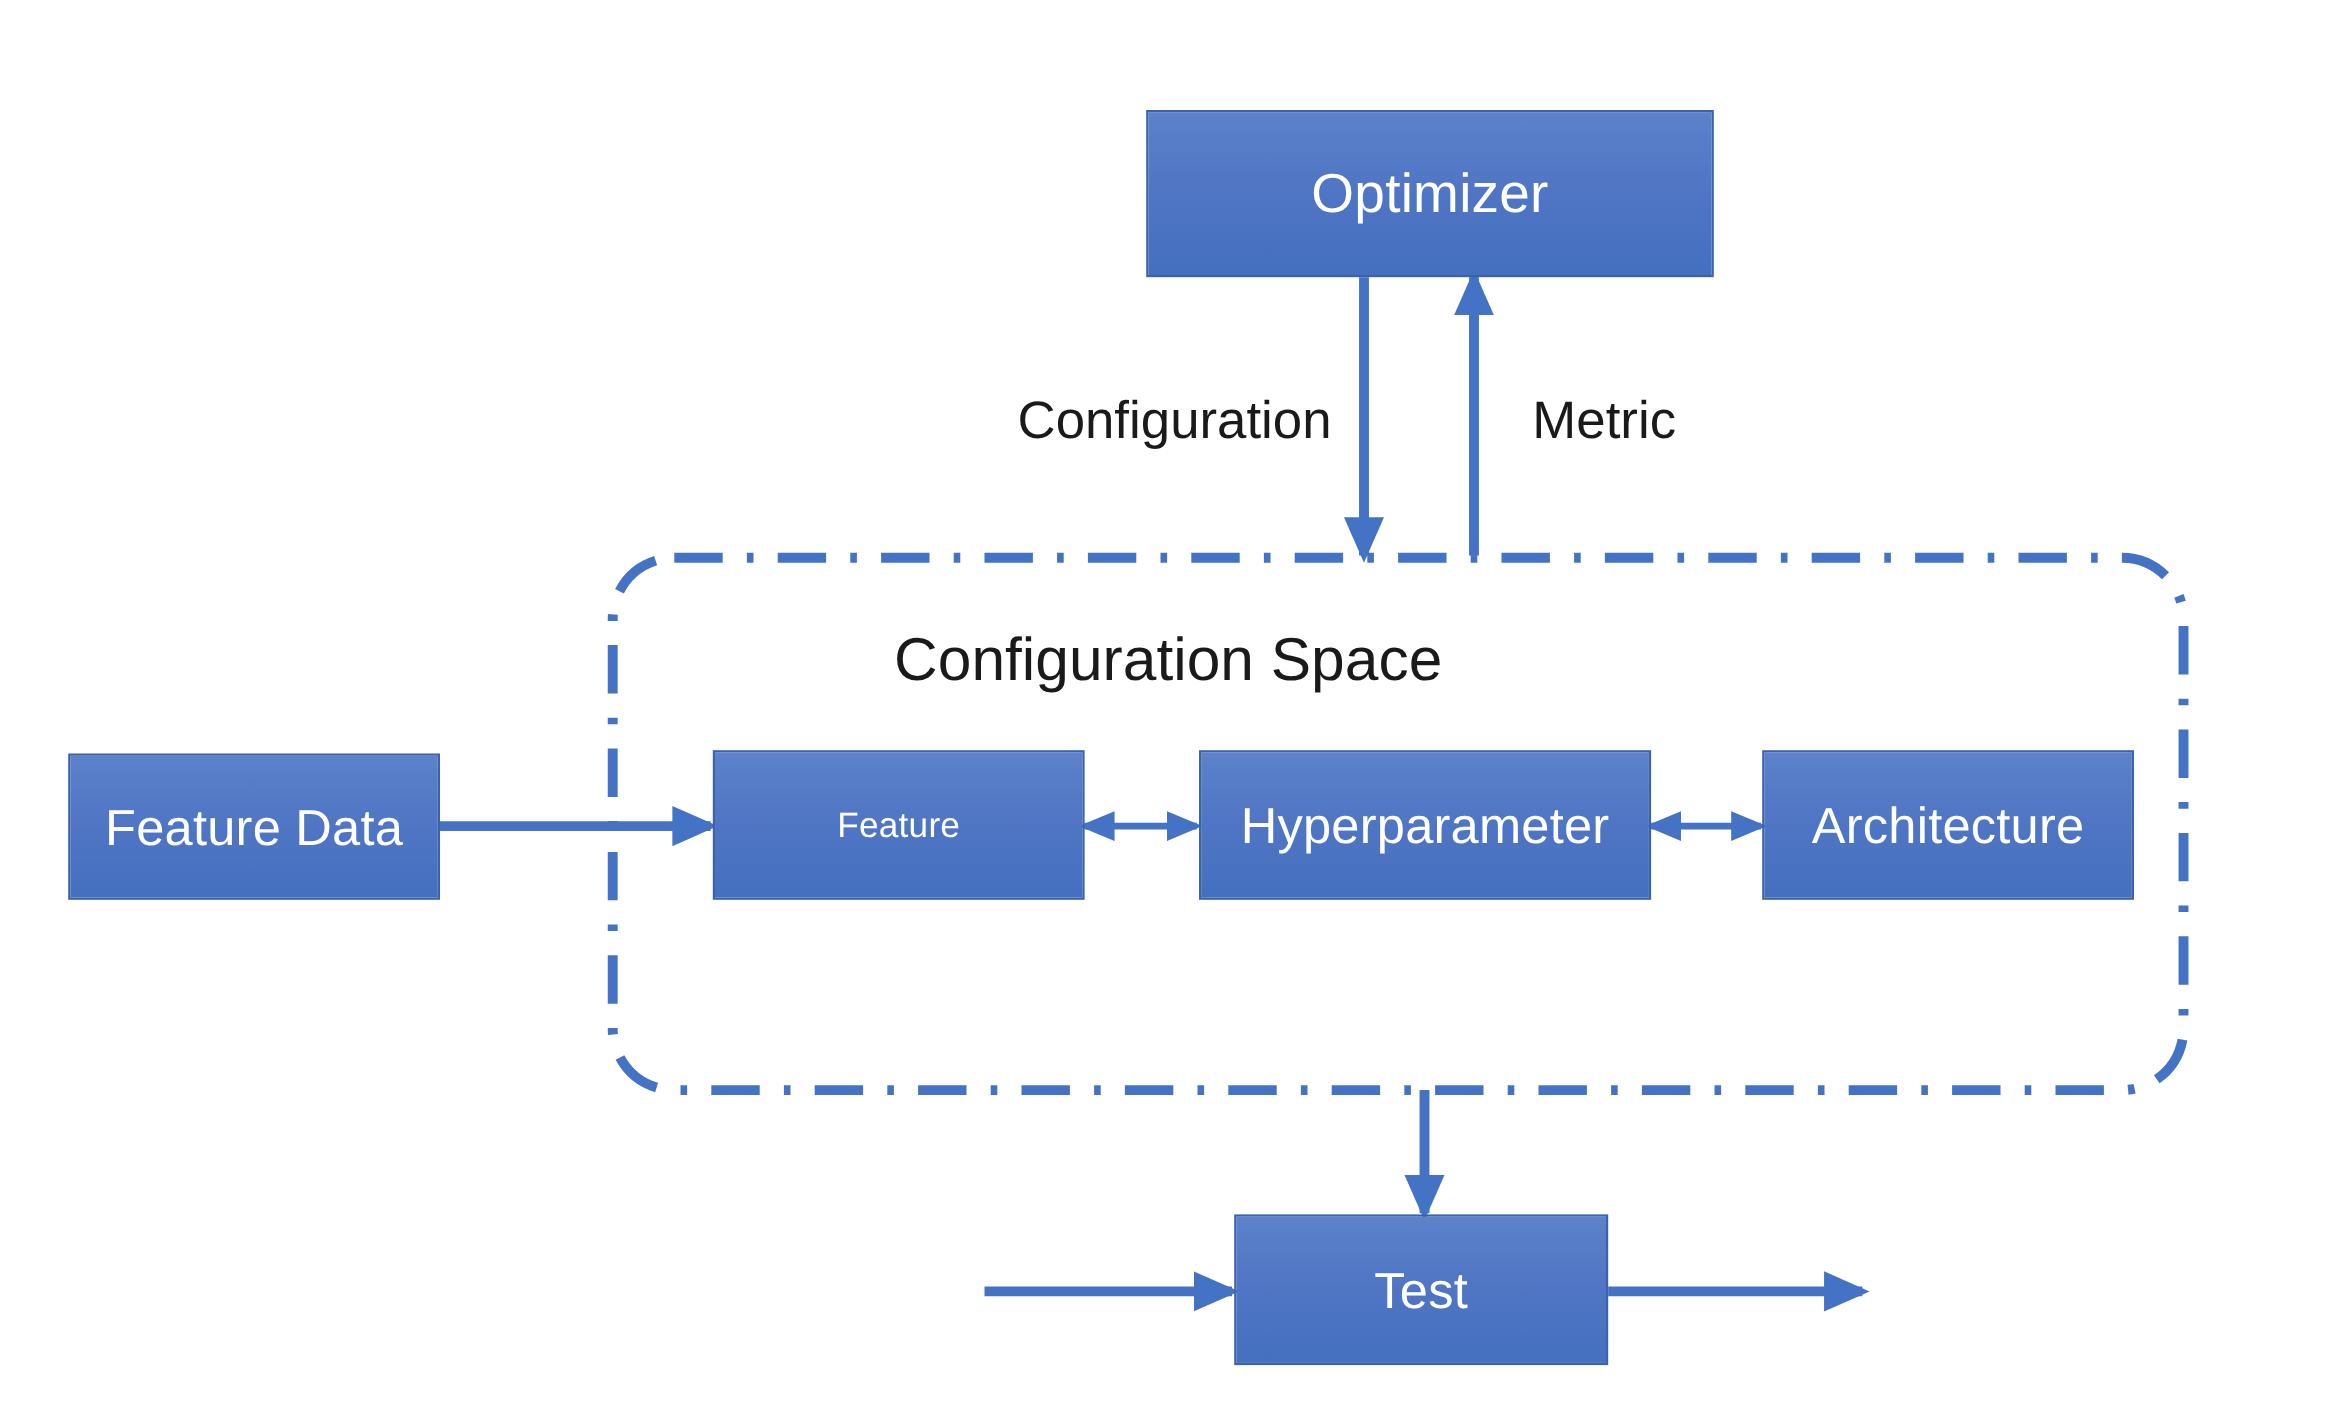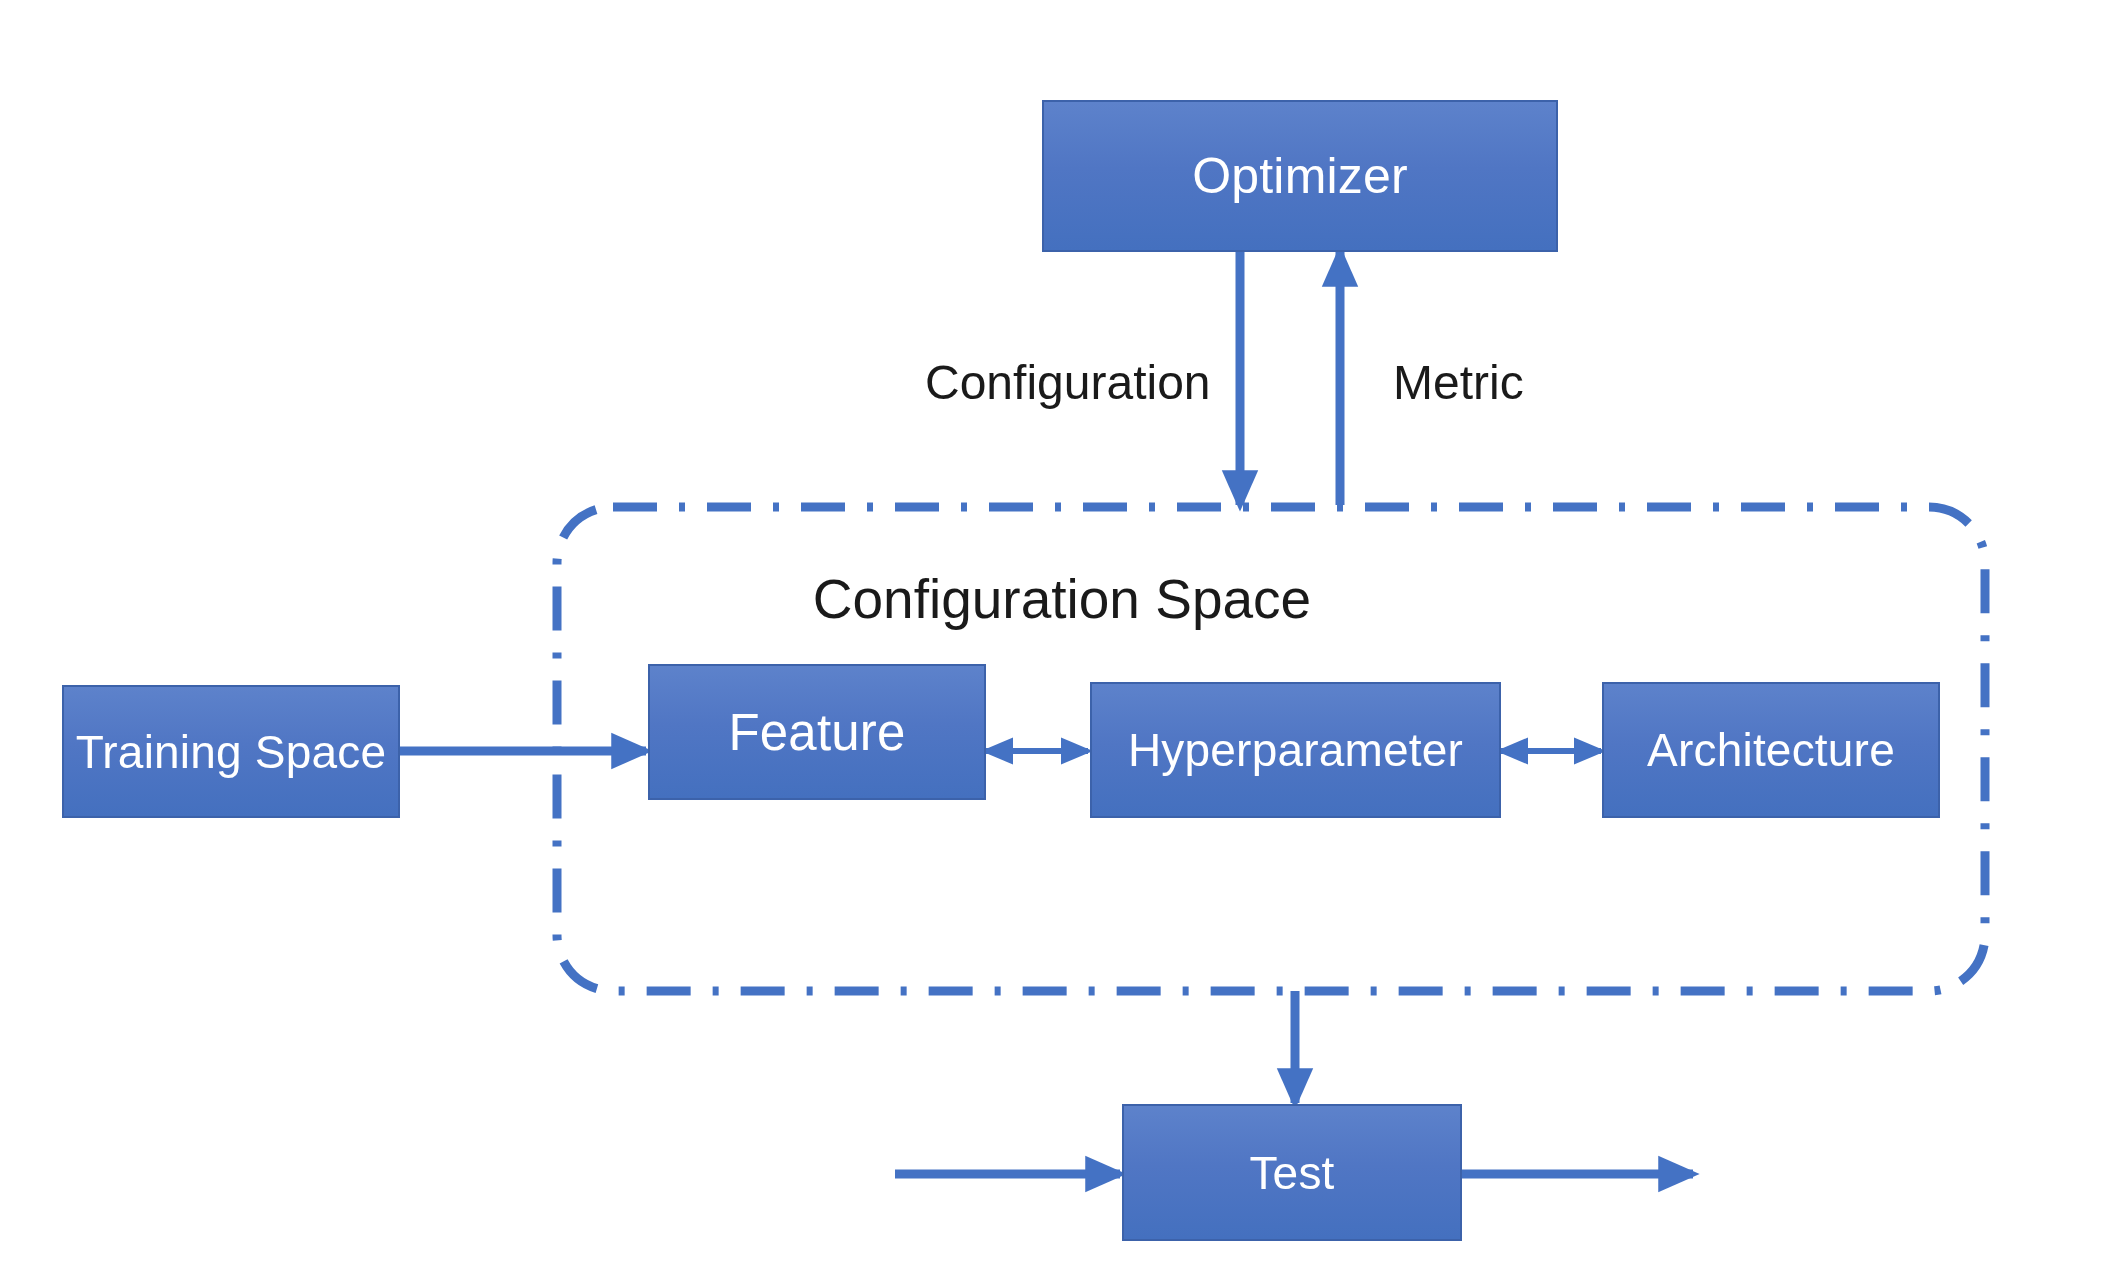--- a/index.html
+++ b/index.html
@@ -101,24 +101,24 @@
 
   <div class="edge-label" style="left:925px; top:355px; font-size:48px;">Configuration</div>
 
   <div class="edge-label" style="left:1393px; top:355px; font-size:48px;">Metric</div>
 
   <div class="node-box" style="left:1042px; top:100px; width:516px; height:152px; font-size:50px;">
     <span>Optimizer</span>
   </div>
 
   <div class="node-box" style="left:62px; top:685px; width:338px; height:133px; font-size:46px;">
-    <span>Training Space</span>
+    <span>Feature Data</span>
   </div>
 
-  <div class="node-box" style="left:648px; top:664px; width:338px; height:136px; font-size:51px;text-align:right;">
+  <div class="node-box" style="left:648px; top:682px; width:338px; height:136px; font-size:32px;text-align:right;">
     <span>Feature</span>
   </div>
 
   <div class="node-box" style="left:1602px; top:682px; width:338px; height:136px; font-size:46px;">
     <span>Architecture</span>
   </div>
 
   <div class="node-box" style="left:1090px; top:682px; width:411px; height:136px; font-size:46px;">
     <span>Hyperparameter</span>
   </div>

